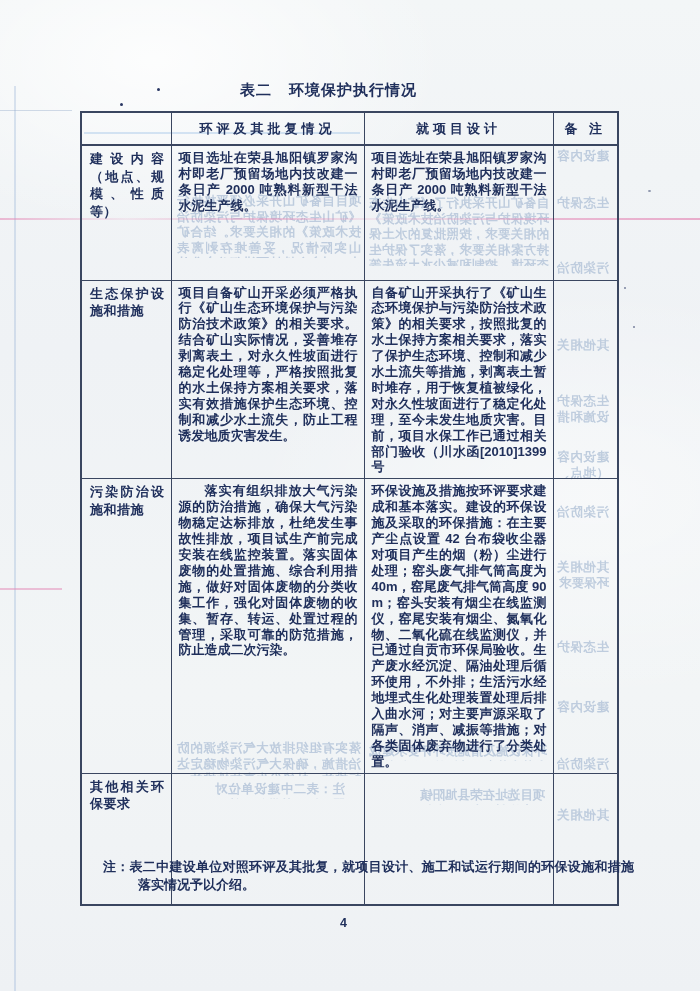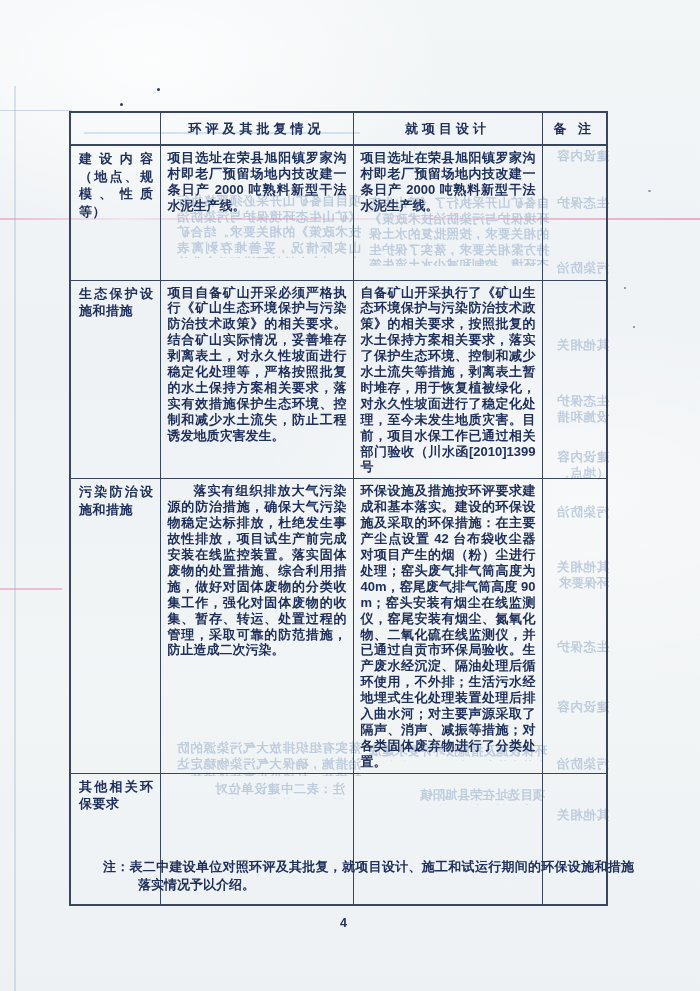--- a/index.html
+++ b/index.html
@@ -34,21 +34,21 @@
     position:absolute;overflow:hidden;pointer-events:none;
     color:var(--bleed);font-size:12.5px;line-height:15.5px;font-weight:600;
     transform:scaleX(-1);filter:blur(.55px);opacity:.85;
     text-align:justify;word-break:break-all;
   }
   
   .title{position:absolute;left:240px;top:81px;font-size:15px;font-weight:bold;letter-spacing:1px;white-space:nowrap;}
   .title .t2{margin-left:17px;}
   
   table.main{
-    position:absolute;left:69px;top:111px;width:537px;
+    position:absolute;left:80px;top:111px;width:537px;
     border-collapse:collapse;table-layout:fixed;
     border:2px solid var(--border);
     background:transparent;
   }
   table.main th,table.main td{border:1.5px solid var(--border);padding:0;vertical-align:top;}
   table.main th{
     height:31px;vertical-align:middle;text-align:center;
     font-size:13px;font-weight:bold;letter-spacing:4px;color:var(--ink);
     border-bottom-width:2px;
   }
@@ -102,20 +102,23 @@
   <div class="artifact pink2"></div>
   <div class="artifact grayline"></div>
   <div class="artifact bluestreak1"></div>
   <div class="artifact bluestreak2"></div>
   <div class="artifact dot" style="left:120px;top:103px;width:3px;height:3px;"></div>
   <div class="artifact dot" style="left:157px;top:88px;width:3px;height:3px;"></div>
   <div class="artifact dot" style="left:648px;top:190px;width:3px;height:2px;opacity:.5;"></div>
   <div class="artifact dot" style="left:624px;top:287px;width:2px;height:2px;opacity:.6;"></div>
   <div class="artifact dot" style="left:633px;top:326px;width:2px;height:2px;opacity:.6;"></div>
 
+  <div class="title">
+    <span class="t1">表二</span><span class="t2">环境保护执行情况</span>
+  </div>
 
   <table class="main">
     <colgroup>
         <col class="c1">
         <col class="c2">
         <col class="c3">
         <col class="c4">
       </colgroup>
     <tbody>
         <tr>

